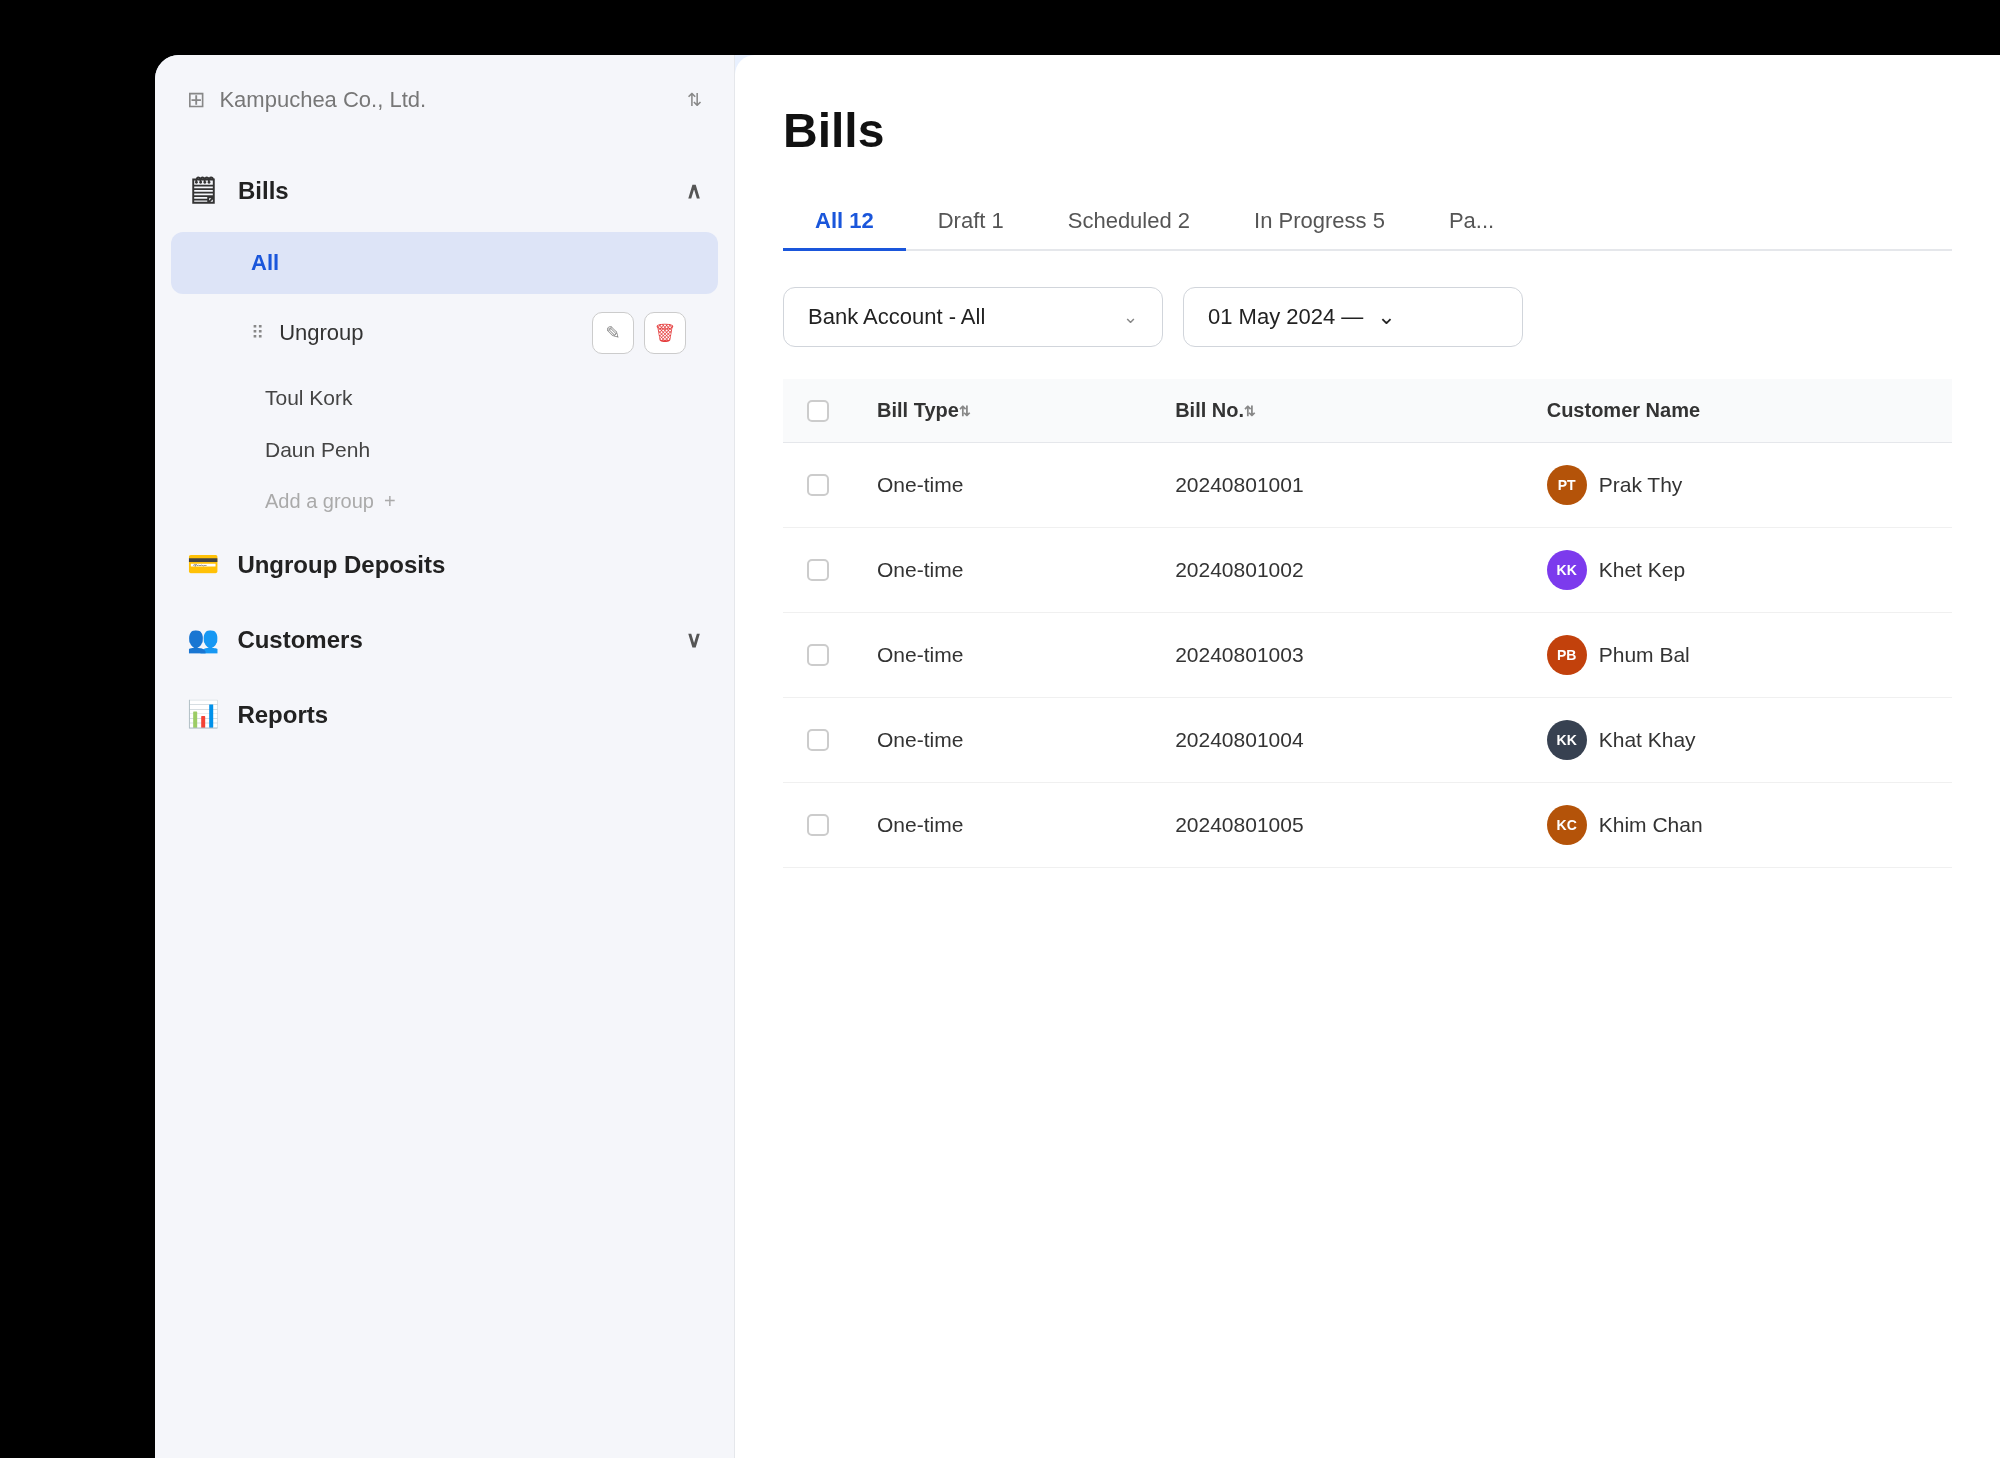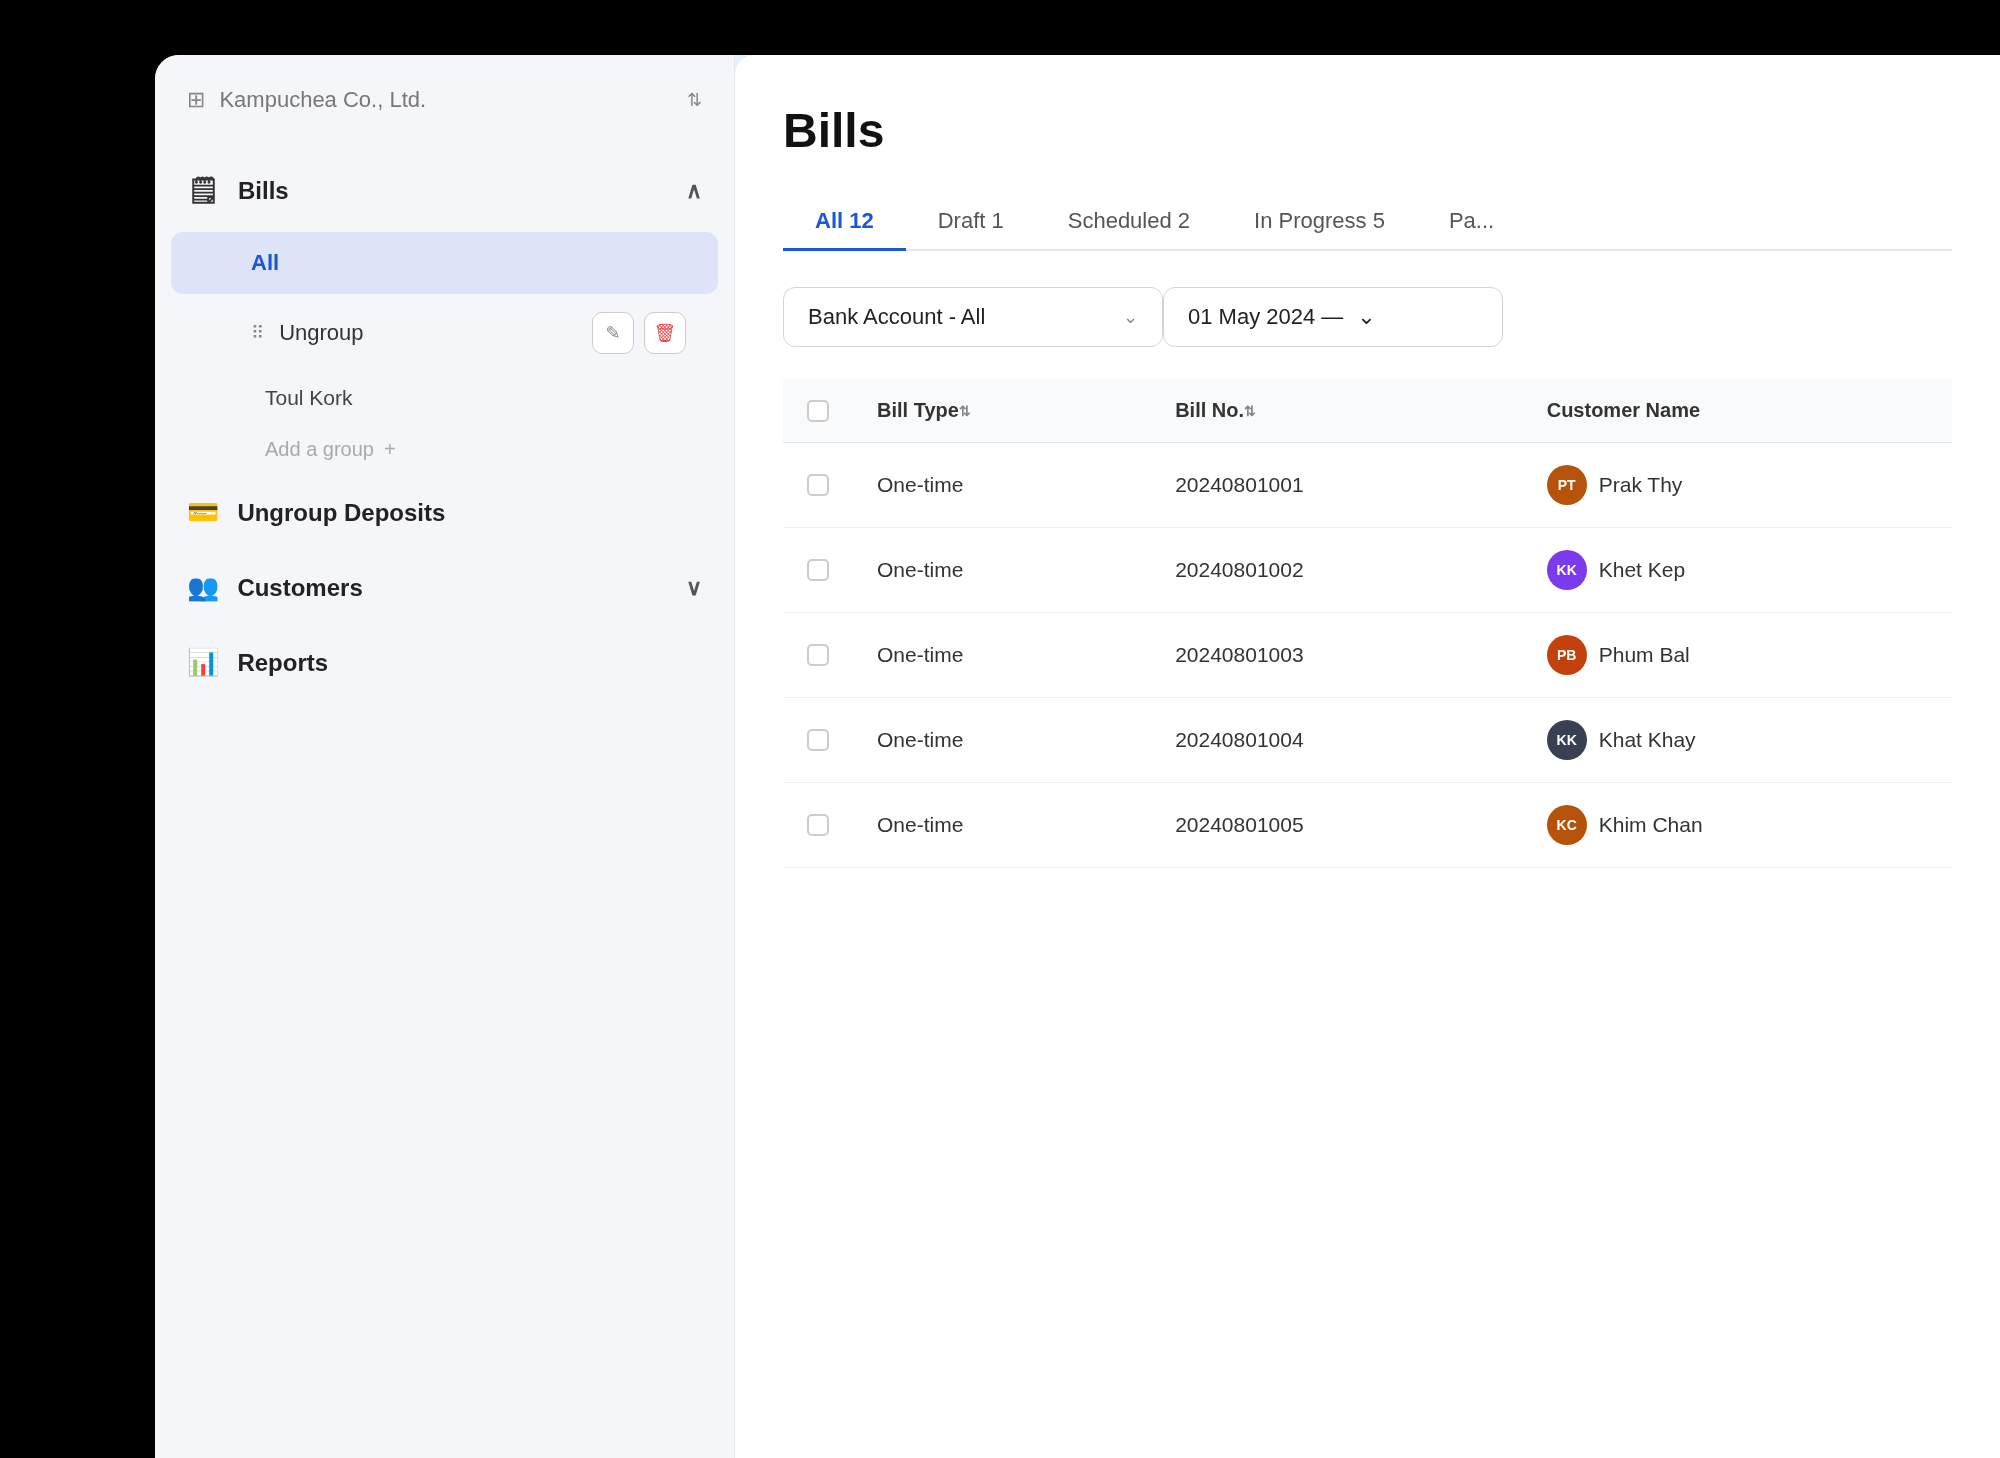--- a/index.html
+++ b/index.html
@@ -219,20 +219,21 @@
     }
     .tab.active {
       color: #1a56db;
       border-bottom: 3px solid #1a56db;
       font-weight: 700;
     }
     
     .filters-row {
       display: flex;
       align-items: center;
+      gap: 20px;
       margin-bottom: 32px;
     }
     .filter-dropdown {
       display: flex;
       align-items: center;
       gap: 14px;
       border: 1.5px solid #d1d5db;
       border-radius: 12px;
       padding: 16px 24px;
       background: #fff;
@@ -365,20 +366,21 @@
         <div class="ungroup-row">
           <span class="dots-icon">⠿</span>
           <span class="ungroup-label">Ungroup</span>
           <div class="icon-actions">
             <div class="icon-btn edit">✎</div>
             <div class="icon-btn delete">🗑</div>
           </div>
         </div>
 
         <div class="sub-sub-item">Toul Kork</div>
+        <div class="sub-sub-item">Daun Penh</div>
         <div class="add-group-row">
           <span>Add a group</span>
           <span>+</span>
         </div>
       </div>
 
       <div class="nav-item">
         <span class="nav-icon">💳</span>
         <span>Ungroup Deposits</span>
       </div>

